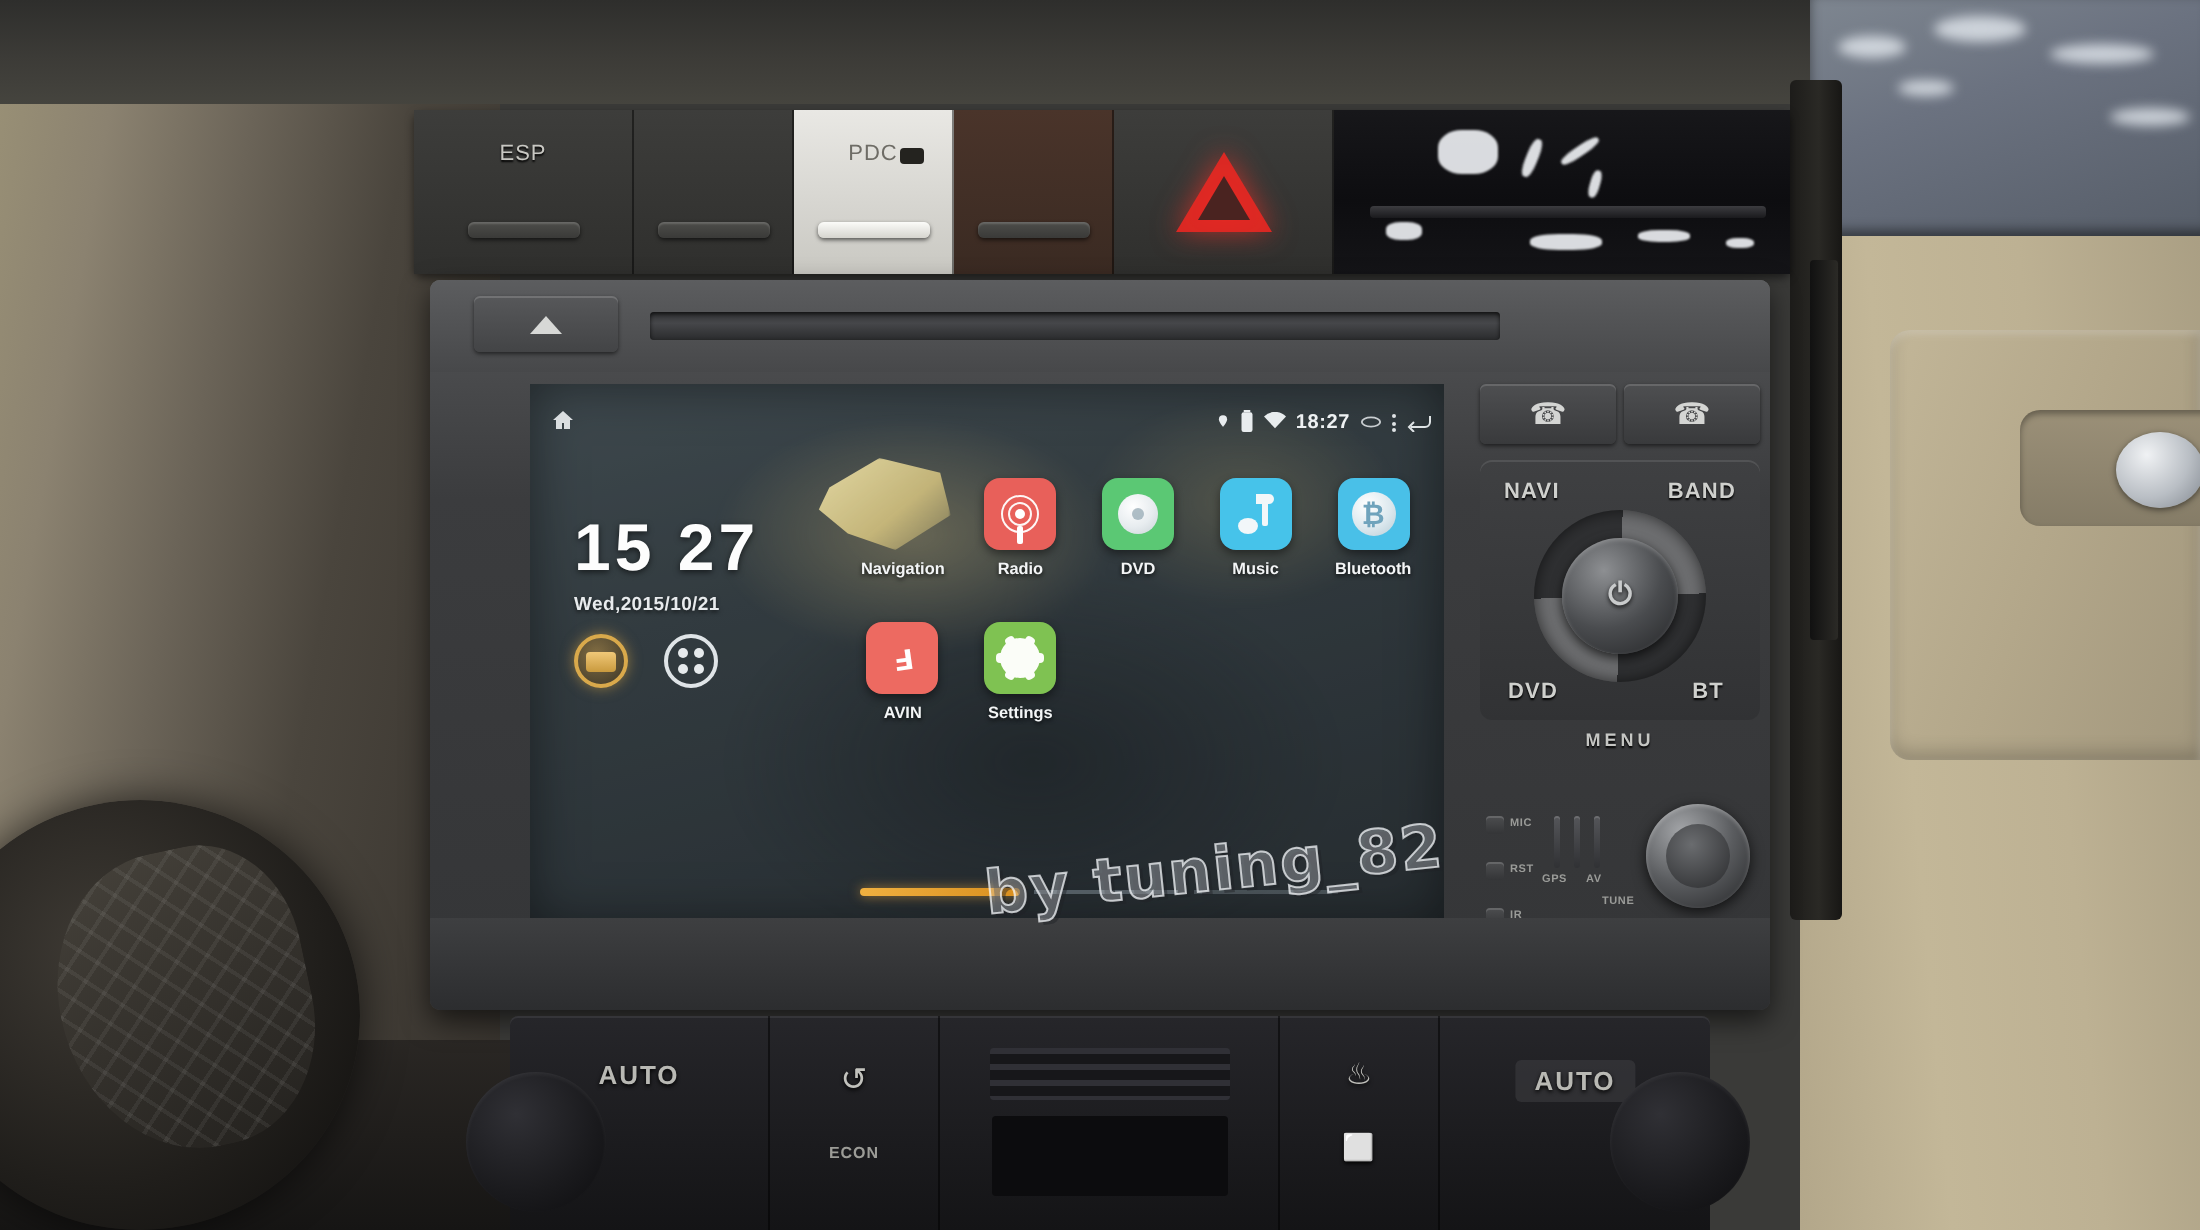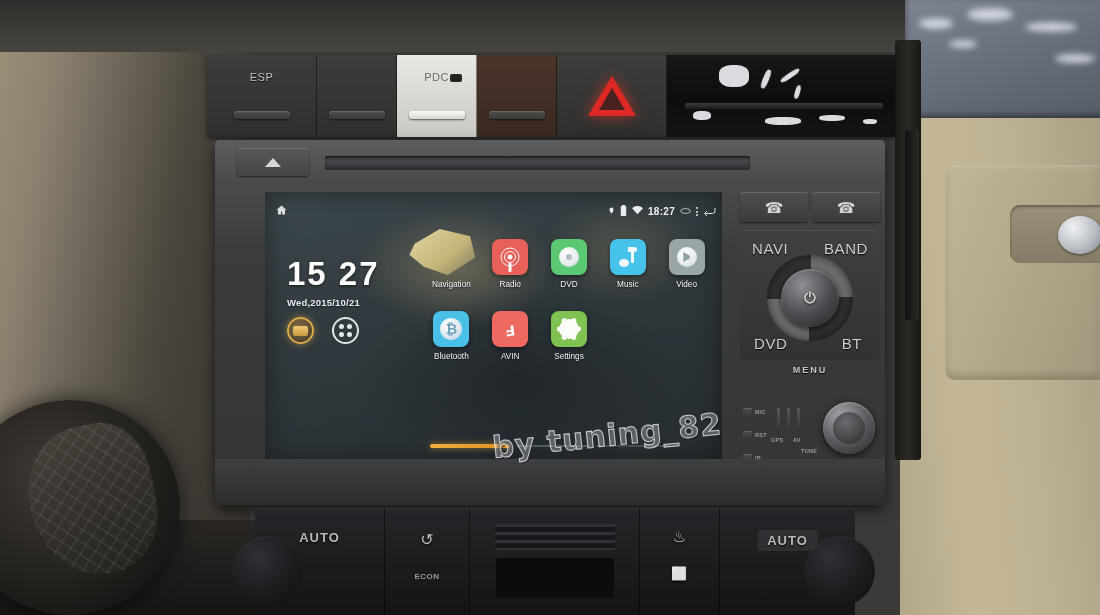--- a/index.html
+++ b/index.html
@@ -266,21 +266,21 @@
     row-gap: 22px; column-gap: 2px;
   }
   .app { display:flex; flex-direction:column; align-items:center; }
   .app-ico {
     width: 36px; height: 36px; border-radius: 8px;
     display:flex; align-items:center; justify-content:center;
     box-shadow: 0 2px 5px rgba(0,0,0,.45);
     position: relative;
   }
   .app-label {
-    margin-top: 5px; color: #f3f5f6; font-size: 8.2px; font-weight: normal;
+    margin-top: 5px; color: #f3f5f6; font-size: 8.2px; font-weight: bold;
     text-shadow: 0 1px 2px rgba(0,0,0,.75); white-space: nowrap;
   }
   .gl-disc {
     width: 20px; height: 20px; border-radius: 50%;
     background: radial-gradient(circle at 38% 32%, #ffffff, #e7ecef 55%, #c9d2d7);
     position: relative;
   }
   .gl-disc::after {
     content:''; position:absolute; left:50%; top:50%; transform:translate(-50%,-50%);
     width:6px;height:6px;border-radius:50%;background:rgba(150,170,180,.75);
@@ -385,21 +385,21 @@
     box-shadow: inset 0 1px 0 rgba(255,255,255,.14), 0 1px 2px rgba(0,0,0,.55);
     display:flex; align-items:center; justify-content:center;
   }
   .phone-glyph { color:#d4d5d3; font-size:15px; line-height:1; }
   .knob-pad {
     margin-top: 8px; position: relative; height: 130px;
     background: linear-gradient(180deg,#3f4042,#313234);
     border-radius: 6px;
     box-shadow: inset 0 1px 0 rgba(255,255,255,.1);
   }
-  .knob-lbl { position:absolute; color:#cfd0cd; font-size:15px; font-weight:normal; letter-spacing:.6px; text-shadow:0 1px 1px #000; }
+  .knob-lbl { position:absolute; color:#cfd0cd; font-size:11px; font-weight:bold; letter-spacing:.6px; text-shadow:0 1px 1px #000; }
   .lbl-navi { left: 12px; top: 10px; }
   .lbl-band { right: 12px; top: 10px; }
   .lbl-dvd  { left: 14px; bottom: 8px; }
   .lbl-bt   { right: 18px; bottom: 8px; }
   .knob-ring {
     position:absolute; left:50%; top:52%; transform:translate(-50%,-50%);
     width: 86px; height: 86px; border-radius:50%;
     background: conic-gradient(from 45deg, #6d6e70 0 12%, #2f3032 12% 38%, #6d6e70 38% 62%, #2f3032 62% 88%, #6d6e70 88% 100%);
     box-shadow: inset 0 0 8px rgba(0,0,0,.6);
   }
@@ -677,28 +677,20 @@
           <div class="app-ico" style="background:#46c3ea;">
             <span class="note-ico">
                 <i></i>
                 <b></b>
                 <s></s>
               </span>
           </div>
           <div class="app-label">Music</div>
         </div>
 
-        <div class="app">
-          <div class="app-ico" style="background:#9aa5a8;">
-            <span class="gl-disc">
-                <span class="play-tri"></span>
-              </span>
-          </div>
-          <div class="app-label">Video</div>
-        </div>
 
 
         <div class="app">
           <div class="app-ico" style="background:#49c0e8;">
             <span class="bt-circle">
                 <span class="bt-glyph">₿</span>
               </span>
           </div>
           <div class="app-label">Bluetooth</div>
         </div>

